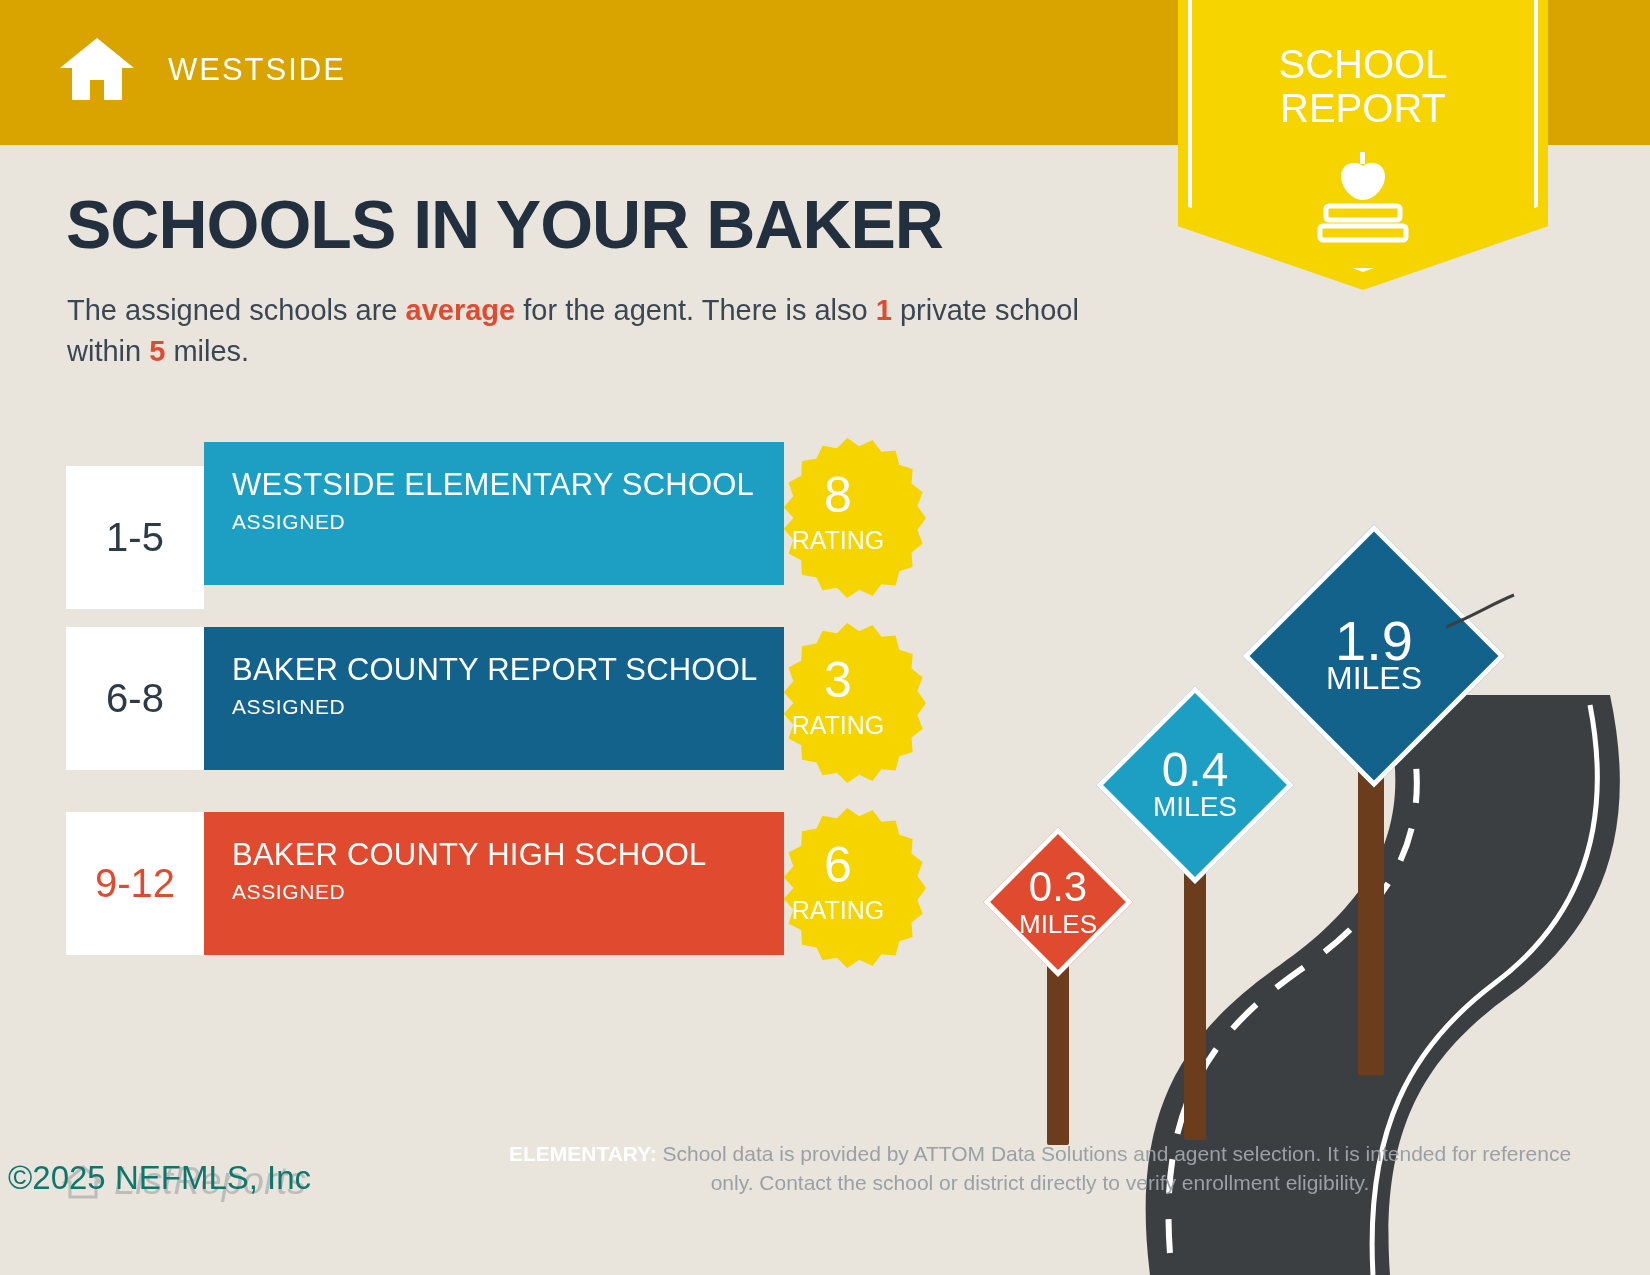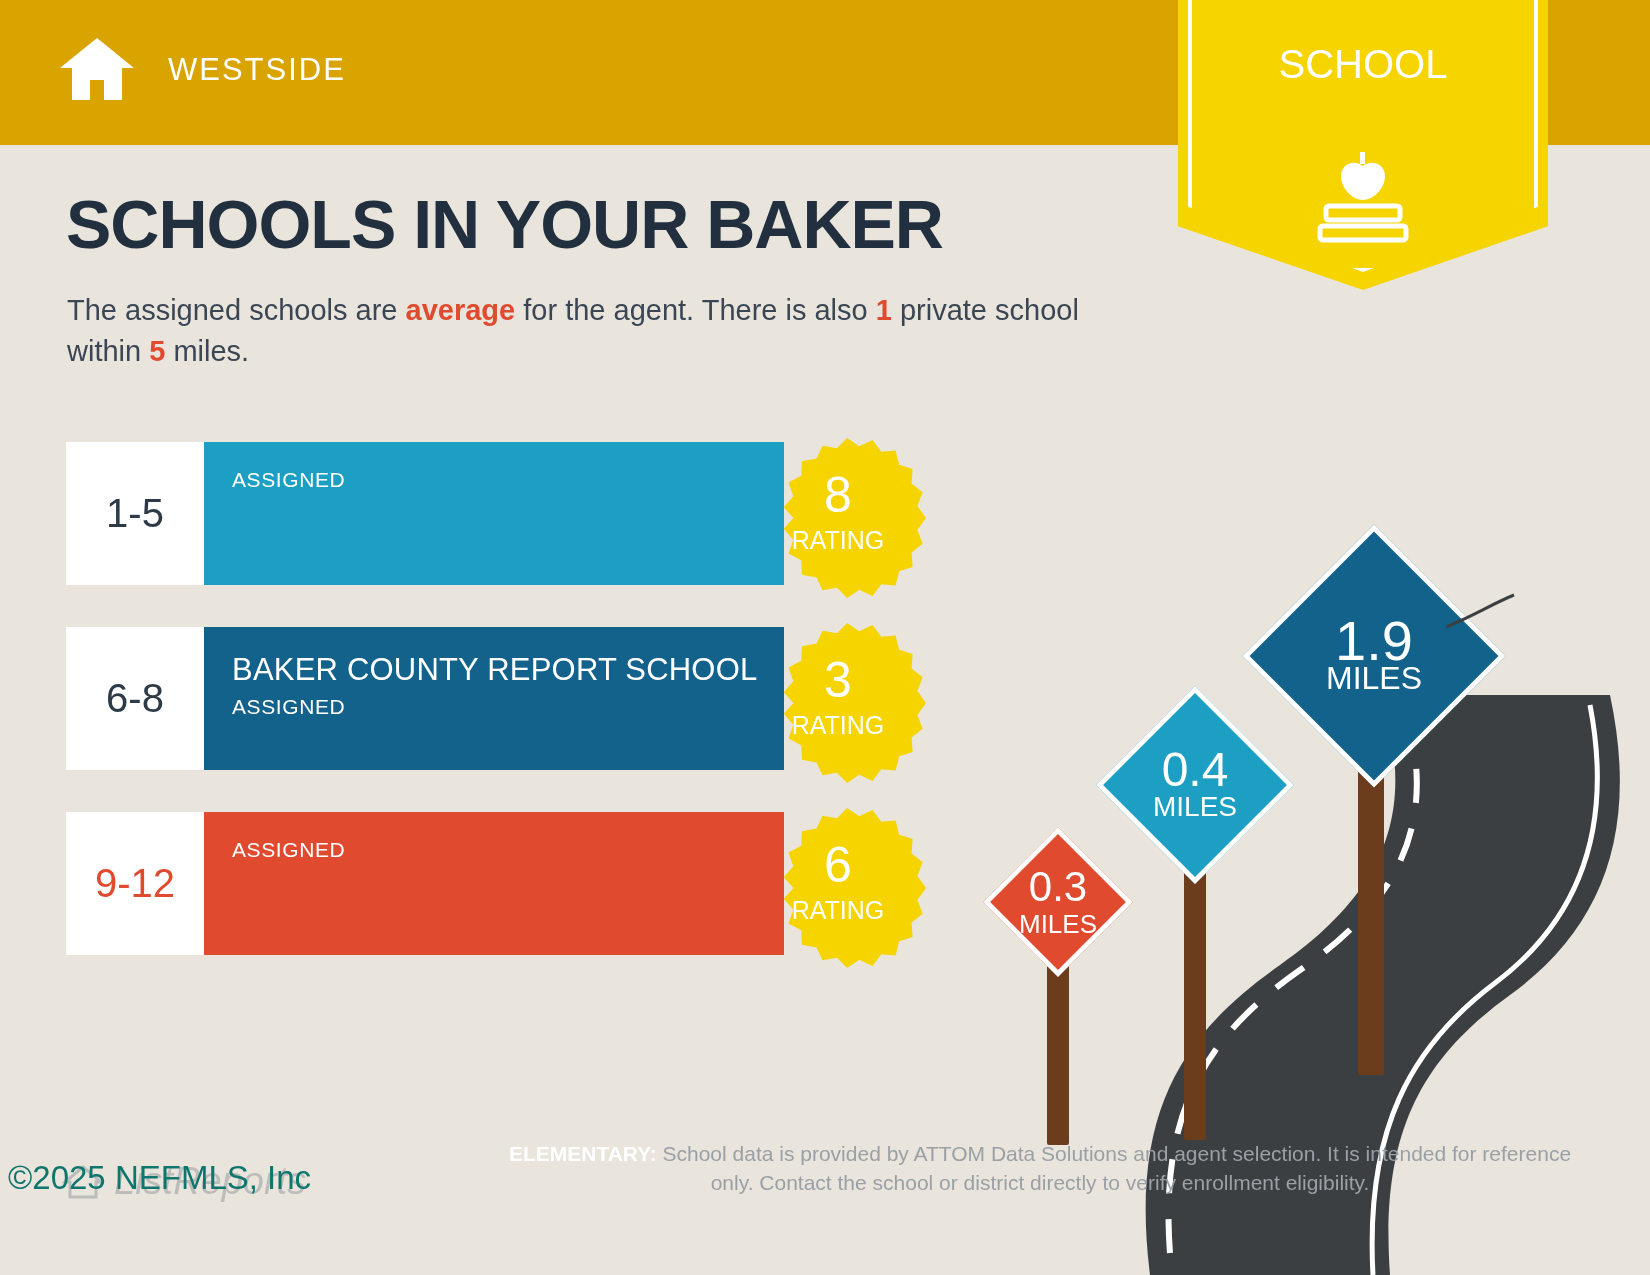--- a/index.html
+++ b/index.html
@@ -257,43 +257,45 @@
       <path d="M39 8 L76 38 L64 38 L64 70 L46 70 L46 50 L32 50 L32 70 L14 70 L14 38 L2 38 Z" fill="#ffffff"></path>
     </svg>
   </span>
   <div class="header-title">WESTSIDE</div>
 </div>
 
 <div class="ribbon">
   <div class="ribbon-inner"></div>
   <div class="ribbon-text">
     <div>SCHOOL</div>
+    <div>REPORT</div>
   </div>
   <div class="ribbon-icon">
     <svg width="130" height="100" viewBox="0 0 130 100">
       <path d="M65 18 c-9 -7 -22 -2 -22 10 c0 12 11 24 22 24 c11 0 22 -12 22 -24 c0 -12 -13 -17 -22 -10 z" fill="#ffffff"></path>
       <rect x="62" y="4" width="5" height="12" fill="#ffffff"></rect>
       <rect x="28" y="58" width="74" height="14" rx="3" fill="none" stroke="#ffffff" stroke-width="5"></rect>
       <rect x="22" y="78" width="86" height="14" rx="3" fill="none" stroke="#ffffff" stroke-width="5"></rect>
     </svg>
   </div>
 </div>
 
 <div class="headline">SCHOOLS IN YOUR BAKER</div>
 <div class="subhead">
   <span>The assigned schools are </span><b>average</b><span> for the agent. There is also </span><b>1</b><span> private school within </span><b>5</b><span> miles.</span>
 </div>
 
 <div class="school-list">
 
   <div class="school-row">
-    <div class="grade-box" style="color: rgb(45, 58, 71);">
+    <div class="grade-box" style="color: rgb(45, 58, 71); margin-top: 24px;">
       <span>1-5</span>
     </div>
     <div class="name-box" style="background: rgb(29, 159, 196);">
+      <div class="school-name">WESTSIDE ELEMENTARY SCHOOL</div>
       <div class="school-sub">ASSIGNED</div>
     </div>
     <div class="rating-burst">
       <div class="burst-star"></div>
       <div class="burst-num">8</div>
       <div class="burst-label">RATING</div>
     </div>
   </div>
 
   <div class="school-row">
@@ -309,20 +311,21 @@
       <div class="burst-num">3</div>
       <div class="burst-label">RATING</div>
     </div>
   </div>
 
   <div class="school-row">
     <div class="grade-box" style="color: rgb(224, 74, 47);">
       <span>9-12</span>
     </div>
     <div class="name-box" style="background: rgb(224, 74, 47);">
+      <div class="school-name">BAKER COUNTY HIGH SCHOOL</div>
       <div class="school-sub">ASSIGNED</div>
     </div>
     <div class="rating-burst">
       <div class="burst-star"></div>
       <div class="burst-num">6</div>
       <div class="burst-label">RATING</div>
     </div>
   </div>
 
 </div>

